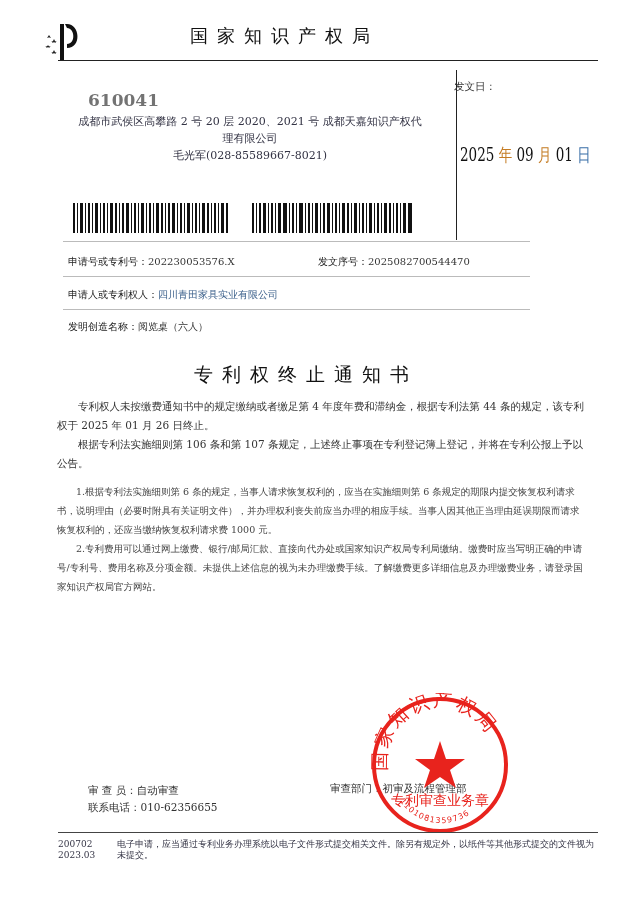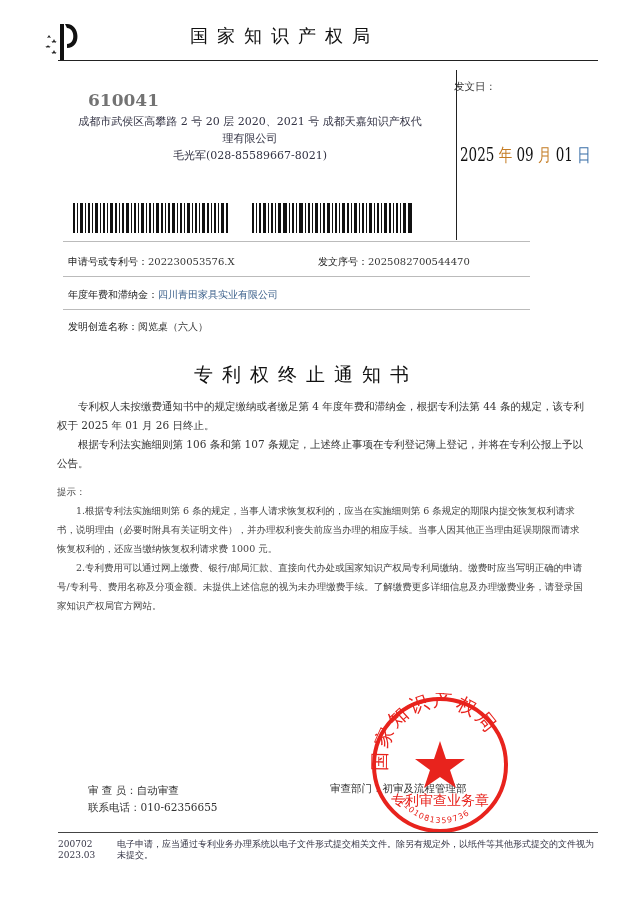--- a/index.html
+++ b/index.html
@@ -177,35 +177,34 @@
 <div class="abs hr-grey" style="top:241px;"></div>
 
 <div class="abs field f1">
   <span class="lbl">申请号或专利号：</span><span class="val">202230053576.X</span>
 </div>
 <div class="abs field f2">
   <span class="lbl">发文序号：</span><span class="val">2025082700544470</span>
 </div>
 <div class="abs hr-grey" style="top:276px;"></div>
 <div class="abs field f3">
-  <span class="lbl">年度年费和滞纳金：</span><span class="val blue">四川青田家具实业有限公司</span>
+  <span class="lbl">申请人或专利权人：</span><span class="val blue">四川青田家具实业有限公司</span>
 </div>
 <div class="abs hr-grey" style="top:309px;"></div>
 <div class="abs field f4">
   <span class="lbl">发明创造名称：</span><span class="val">阅览桌（六人）</span>
 </div>
 
 <div class="abs notice-title">专利权终止通知书</div>
 <div class="abs body-text">
   <p>专利权人未按缴费通知书中的规定缴纳或者缴足第 4 年度年费和滞纳金，根据专利法第 44 条的规定，该专利权于 2025 年 01 月 26 日终止。</p>
   <p>根据专利法实施细则第 106 条和第 107 条规定，上述终止事项在专利登记簿上登记，并将在专利公报上予以公告。</p>
 </div>
 
 <div class="abs hint">
-  <p class="h">提示：</p>
   <p>1.根据专利法实施细则第 6 条的规定，当事人请求恢复权利的，应当在实施细则第 6 条规定的期限内提交恢复权利请求书，说明理由（必要时附具有关证明文件），并办理权利丧失前应当办理的相应手续。当事人因其他正当理由延误期限而请求恢复权利的，还应当缴纳恢复权利请求费 1000 元。</p>
   <p>2.专利费用可以通过网上缴费、银行/邮局汇款、直接向代办处或国家知识产权局专利局缴纳。缴费时应当写明正确的申请号/专利号、费用名称及分项金额。未提供上述信息的视为未办理缴费手续。了解缴费更多详细信息及办理缴费业务，请登录国家知识产权局官方网站。</p>
 </div>
 
 <div class="abs reviewer">
   <div>
     <span>审 查 员：</span><span>自动审查</span>
   </div>
   <div>
     <span>联系电话：</span><span>010-62356655</span>

